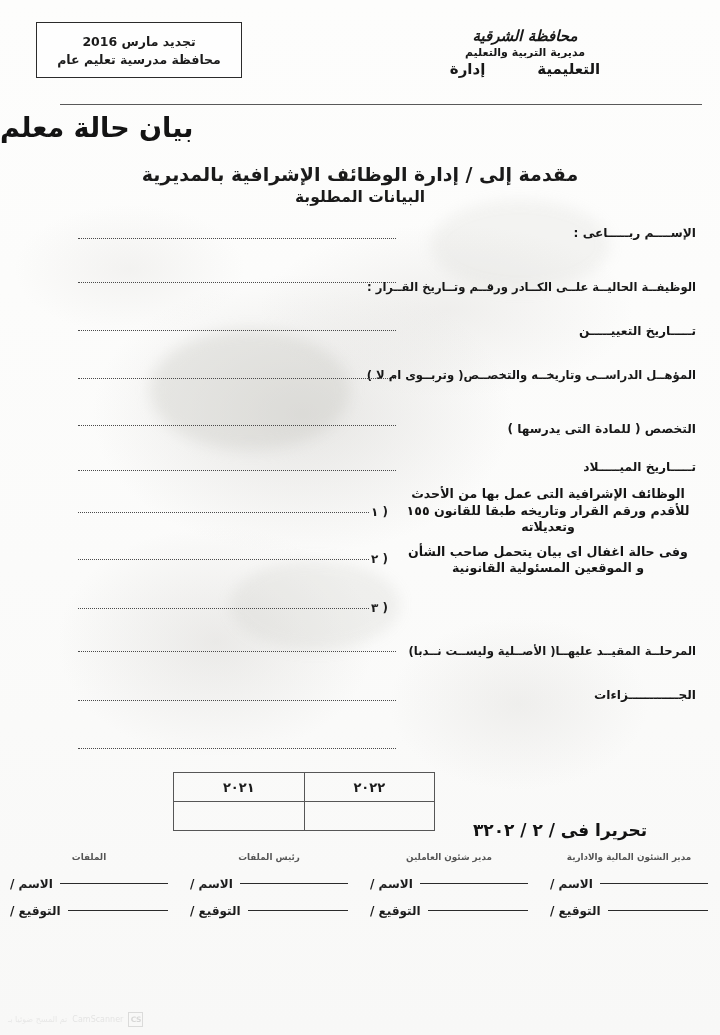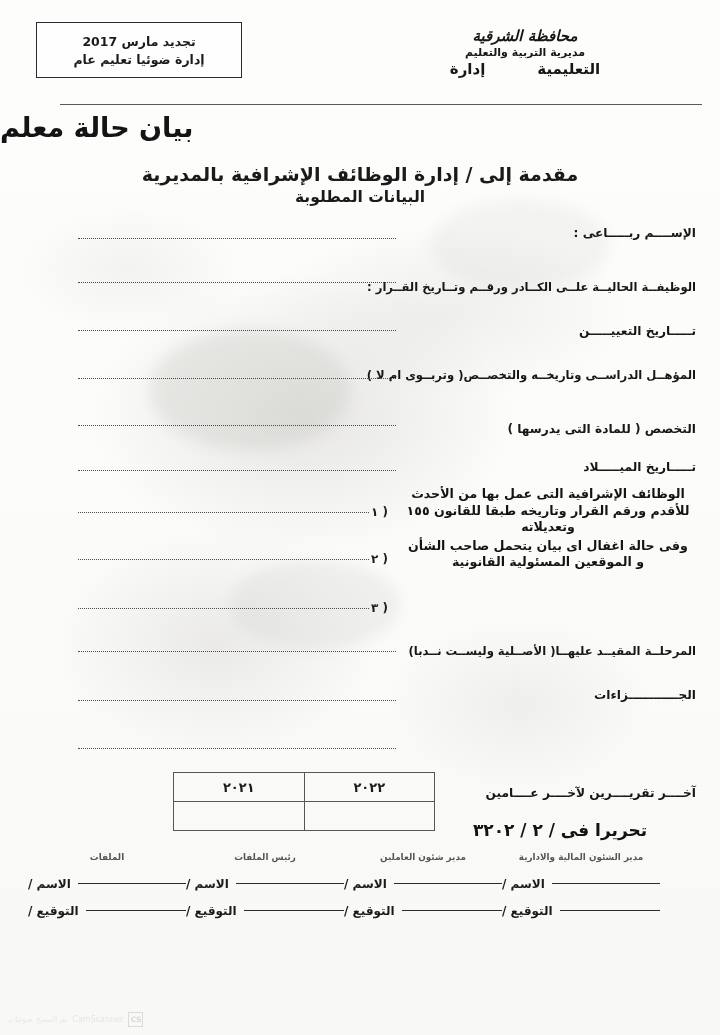--- a/index.html
+++ b/index.html
@@ -59,36 +59,36 @@
 
   
   .frow{position:absolute;right:24px;width:290px;text-align:right;}
   .flabel{font-size:12.2px;font-weight:bold;color:#171717;white-space:nowrap;}
   .flabel.wide{font-size:11.6px;}
   .fline{position:absolute;left:78px;width:318px;}
 
   
   #parablock{position:absolute;right:22px;top:486px;width:300px;text-align:center;}
   #parablock p{margin:0;font-size:12.6px;font-weight:bold;color:#141414;line-height:1.32;}
-  #parablock p.p2{margin-top:2px;}
+  #parablock p.p2{margin-top:8px;}
 
   
   .numitem{position:absolute;display:flex;align-items:center;direction:rtl;}
   .numitem .paren{font-size:12px;font-weight:bold;color:#1c1c1c;margin-left:2px;white-space:nowrap;}
   .numitem .dline{border-top:1px dotted #4a4a4a;height:0;}
 
   
   #yeartable{position:absolute;left:173px;top:772px;width:262px;border-collapse:collapse;}
   #yeartable td{border:1.4px solid #565656;height:26px;text-align:center;font-size:13px;font-weight:bold;color:#1b1b1b;}
 
   
   #dateline{position:absolute;right:30px;top:820px;width:260px;text-align:center;font-size:17px;font-weight:bold;color:#131313;}
 
   
-  #sigs{position:absolute;left:28px;right:12px;top:852px;display:flex;flex-direction:row-reverse;}
+  #sigs{position:absolute;left:10px;right:12px;top:852px;display:flex;flex-direction:row-reverse;justify-content:space-between;}
   .sigcol{width:158px;text-align:center;}
   .sigcol .role{font-size:8.8px;font-weight:bold;color:#555;height:12px;white-space:nowrap;}
   .sigrow{display:flex;flex-direction:row-reverse;align-items:center;justify-content:flex-start;gap:7px;margin-top:13px;}
   .sigrow .lab{font-size:12px;font-weight:bold;color:#1b1b1b;white-space:nowrap;}
   .sigrow .ln{flex:1;border-top:1.1px solid #2b2b2b;height:0;margin-bottom:2px;}
 
   
   #wm{position:absolute;left:8px;bottom:8px;display:flex;align-items:center;gap:5px;opacity:.30;text-align:center;}
   #wm .cs{width:13px;height:13px;border:1px solid #9a9a9a;color:#8d8d8d;font-size:7.5px;font-weight:bold;
           display:flex;align-items:center;justify-content:center;letter-spacing:-.5px;}
@@ -102,22 +102,22 @@
 
 <div id="paper"></div>
 
 <div id="sheet">
 
   <div class="smudge" style="left:150px;top:330px;width:200px;height:120px;"></div>
   <div class="smudge" style="left:230px;top:560px;width:170px;height:90px;opacity:.7;"></div>
   <div class="smudge" style="left:430px;top:200px;width:180px;height:90px;opacity:.55;"></div>
 
   <div class="abs ar" id="stampbox">
-    <div>تجديد مارس 2017</div>
-    <div>إدارة ضوئيا تعليم عام</div>
+    <div>تجديد مارس 2016</div>
+    <div>محافظة مدرسية تعليم عام</div>
   </div>
 
   <div class="abs ar" id="hdr">
     <div class="l1">محافظة الشرقية</div>
     <div class="l2">مديرية التربية والتعليم</div>
     <div class="l3row">
       <span class="faint">التعليمية</span>
       <span>إدارة</span>
     </div>
   </div>
@@ -183,23 +183,20 @@
   </div>
   <div class="abs dots fline" style="top:651px;"></div>
 
   <div class="frow" style="top:684px;">
     <span class="flabel">الجــــــــــــزاءات</span>
   </div>
   <div class="abs dots fline" style="top:700px;"></div>
 
   <div class="abs dots fline" style="top:748px;"></div>
 
-  <div class="frow" style="top:782px;">
-    <span class="flabel">آخــــر تقريــــرين لآخــــر عــــامين</span>
-  </div>
 
   <table id="yeartable" class="ar">
     <tbody>
         <tr>
       <td>٢٠٢٢</td>
       <td>٢٠٢١</td>
     </tr>
     <tr>
       <td></td>
       <td></td>

